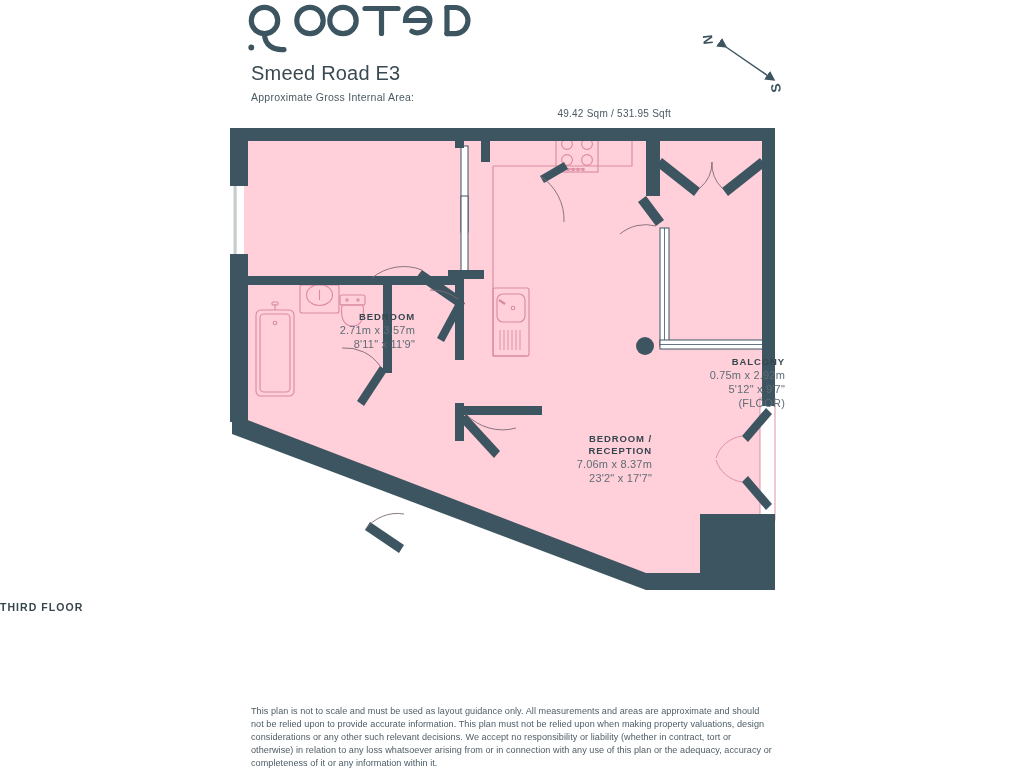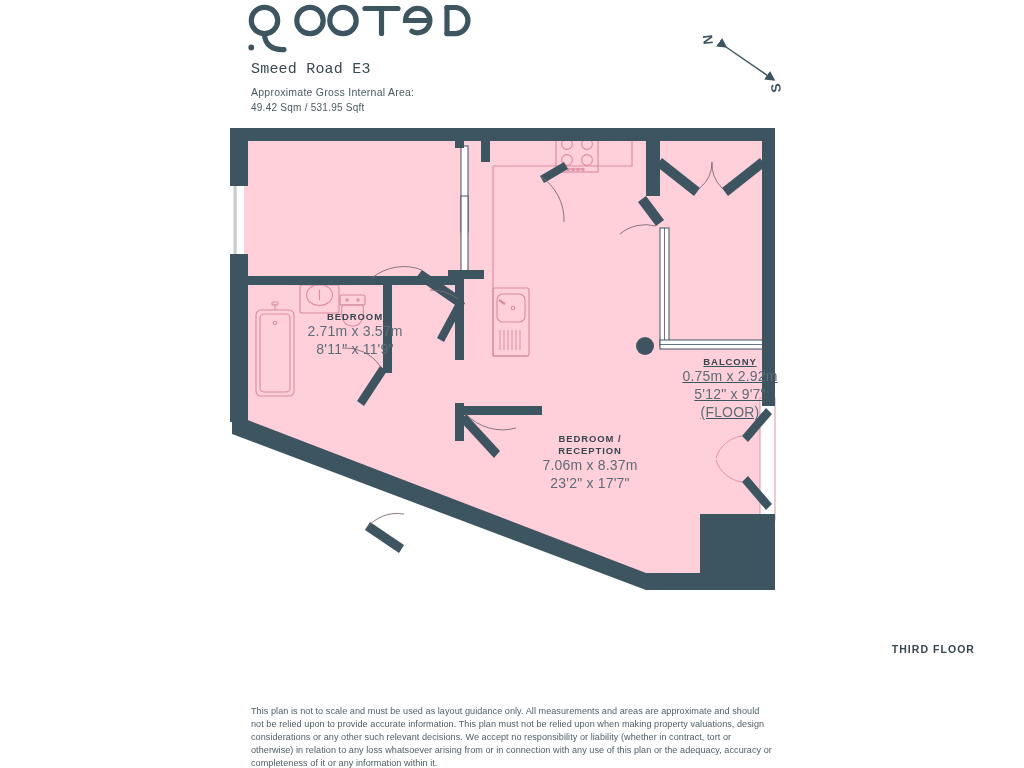--- a/index.html
+++ b/index.html
@@ -25,41 +25,41 @@
     height: 52px;
   }
 
   #address-block {
     position: absolute;
     left: 251px;
     top: 62px;
     width: 420px;
   }
   #property-address {
-    font-size: 15px;
+    font-size: 20px;
     font-weight: 400;
     letter-spacing: 0.2px;
     color: #3a4a52;
     margin: 0 0 7px 0;
     line-height: 1.1;
-    font-family: Liberation Mono, monospace;
   }
   #area-label {
     font-size: 10.5px;
     color: #4a5a62;
     letter-spacing: 0.25px;
     margin: 0 0 4px 0;
     line-height: 1.2;
   }
   #area-value {
     font-size: 10px;
     color: #4a5a62;
     letter-spacing: 0.25px;
     margin: 0;
     line-height: 1.2;
+    text-align: right;
   }
 
   
   #compass-rose {
     position: absolute;
     left: 690px;
     top: 24px;
     width: 110px;
     height: 82px;
   }
@@ -69,48 +69,48 @@
     position: absolute;
     left: 0px;
     top: 118px;
     width: 1024px;
     height: 500px;
   }
 
   
   .room-label {
     position: absolute;
-    text-align: center;
+    text-align: right;
     line-height: 1.28;
     pointer-events: none;
   }
   .room-label .rm-name {
     display: block;
     font-size: 9.5px;
     font-weight: bold;
     letter-spacing: 0.9px;
     color: #36464f;
   }
   .room-label .rm-dim {
     display: block;
-    font-size: 14px;
+    font-size: 11px;
     letter-spacing: 0.2px;
     color: #5d6d76;
   }
   #label-bedroom  { left: 295px; top: 193px; width: 120px; }
   #label-kitchen  { left: 528px; top: 315px; width: 124px; }
-  #label-balcony  { left: 675px; top: 238px; width: 110px; text-decoration: underline; }
+  #label-balcony  { left: 675px; top: 238px; width: 110px; }
 
   
   #floor-caption {
     position: absolute;
     left: 0;
-    top: 643px;
+    top: 601px;
     width: 975px;
-    text-align: right;
+    text-align: left;
     font-size: 10.5px;
     font-weight: bold;
     letter-spacing: 1.05px;
     color: #36464f;
   }
 
   
   #disclaimer {
     position: absolute;
     left: 251px;

